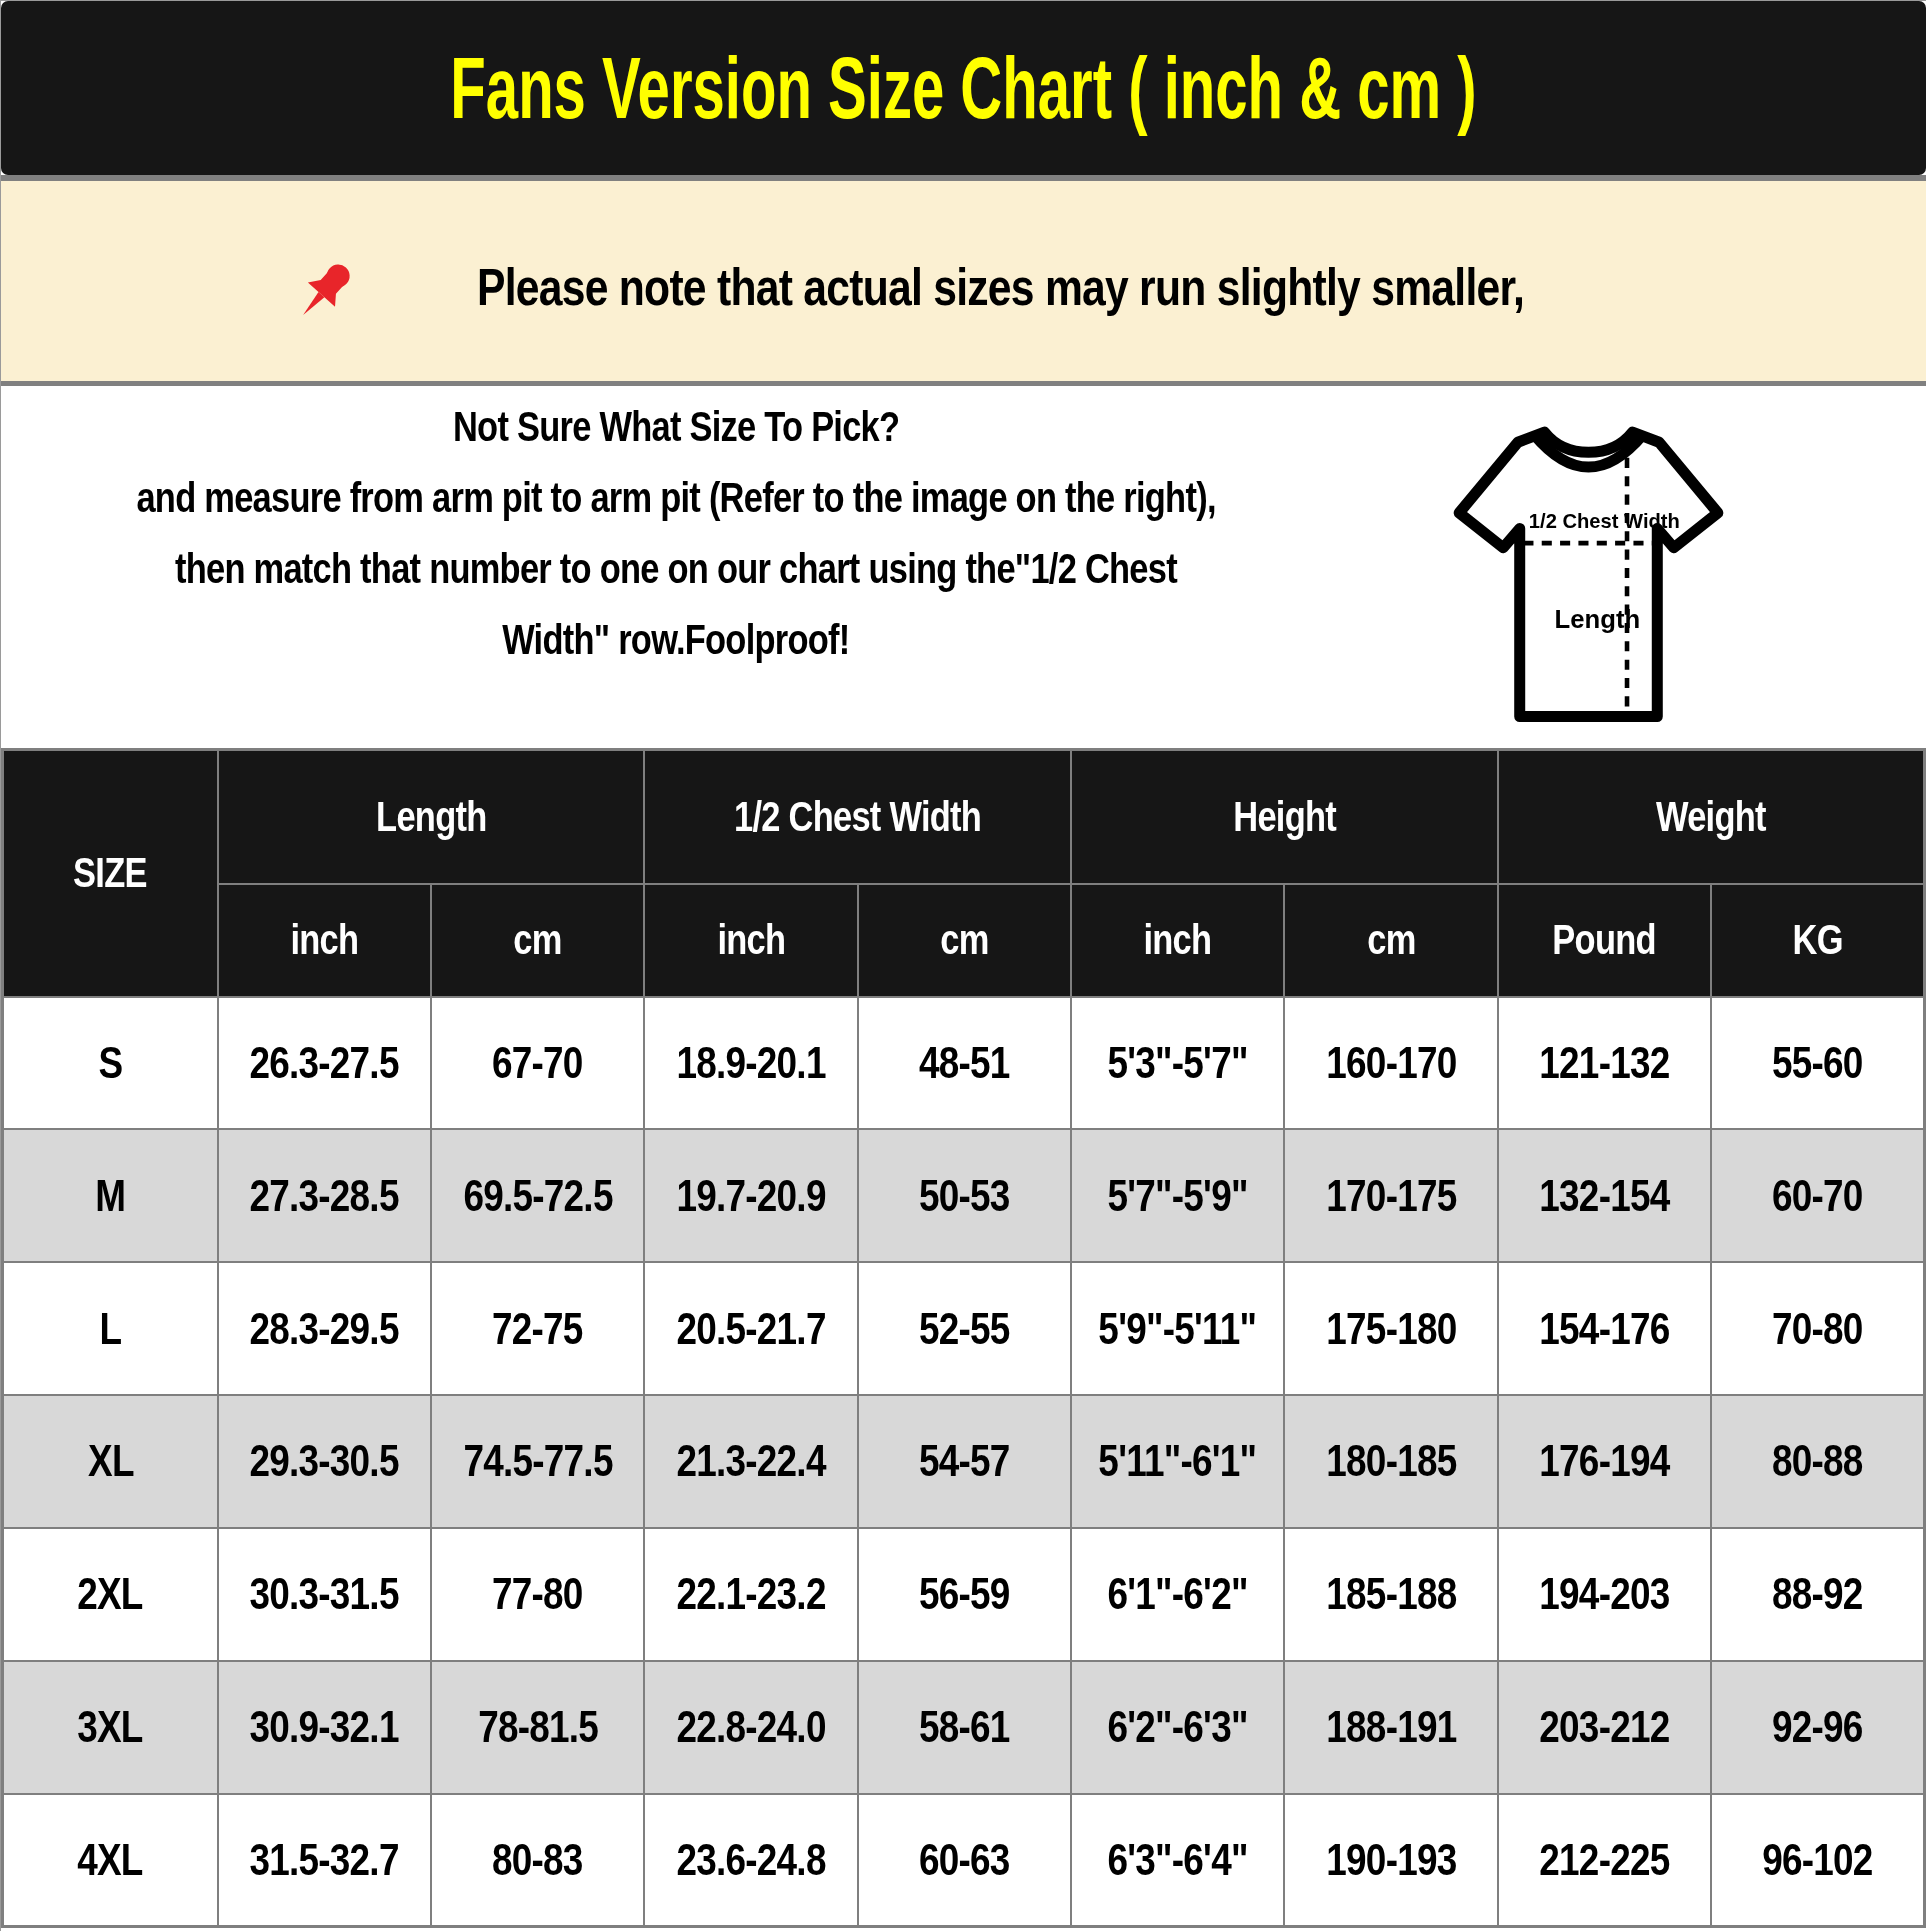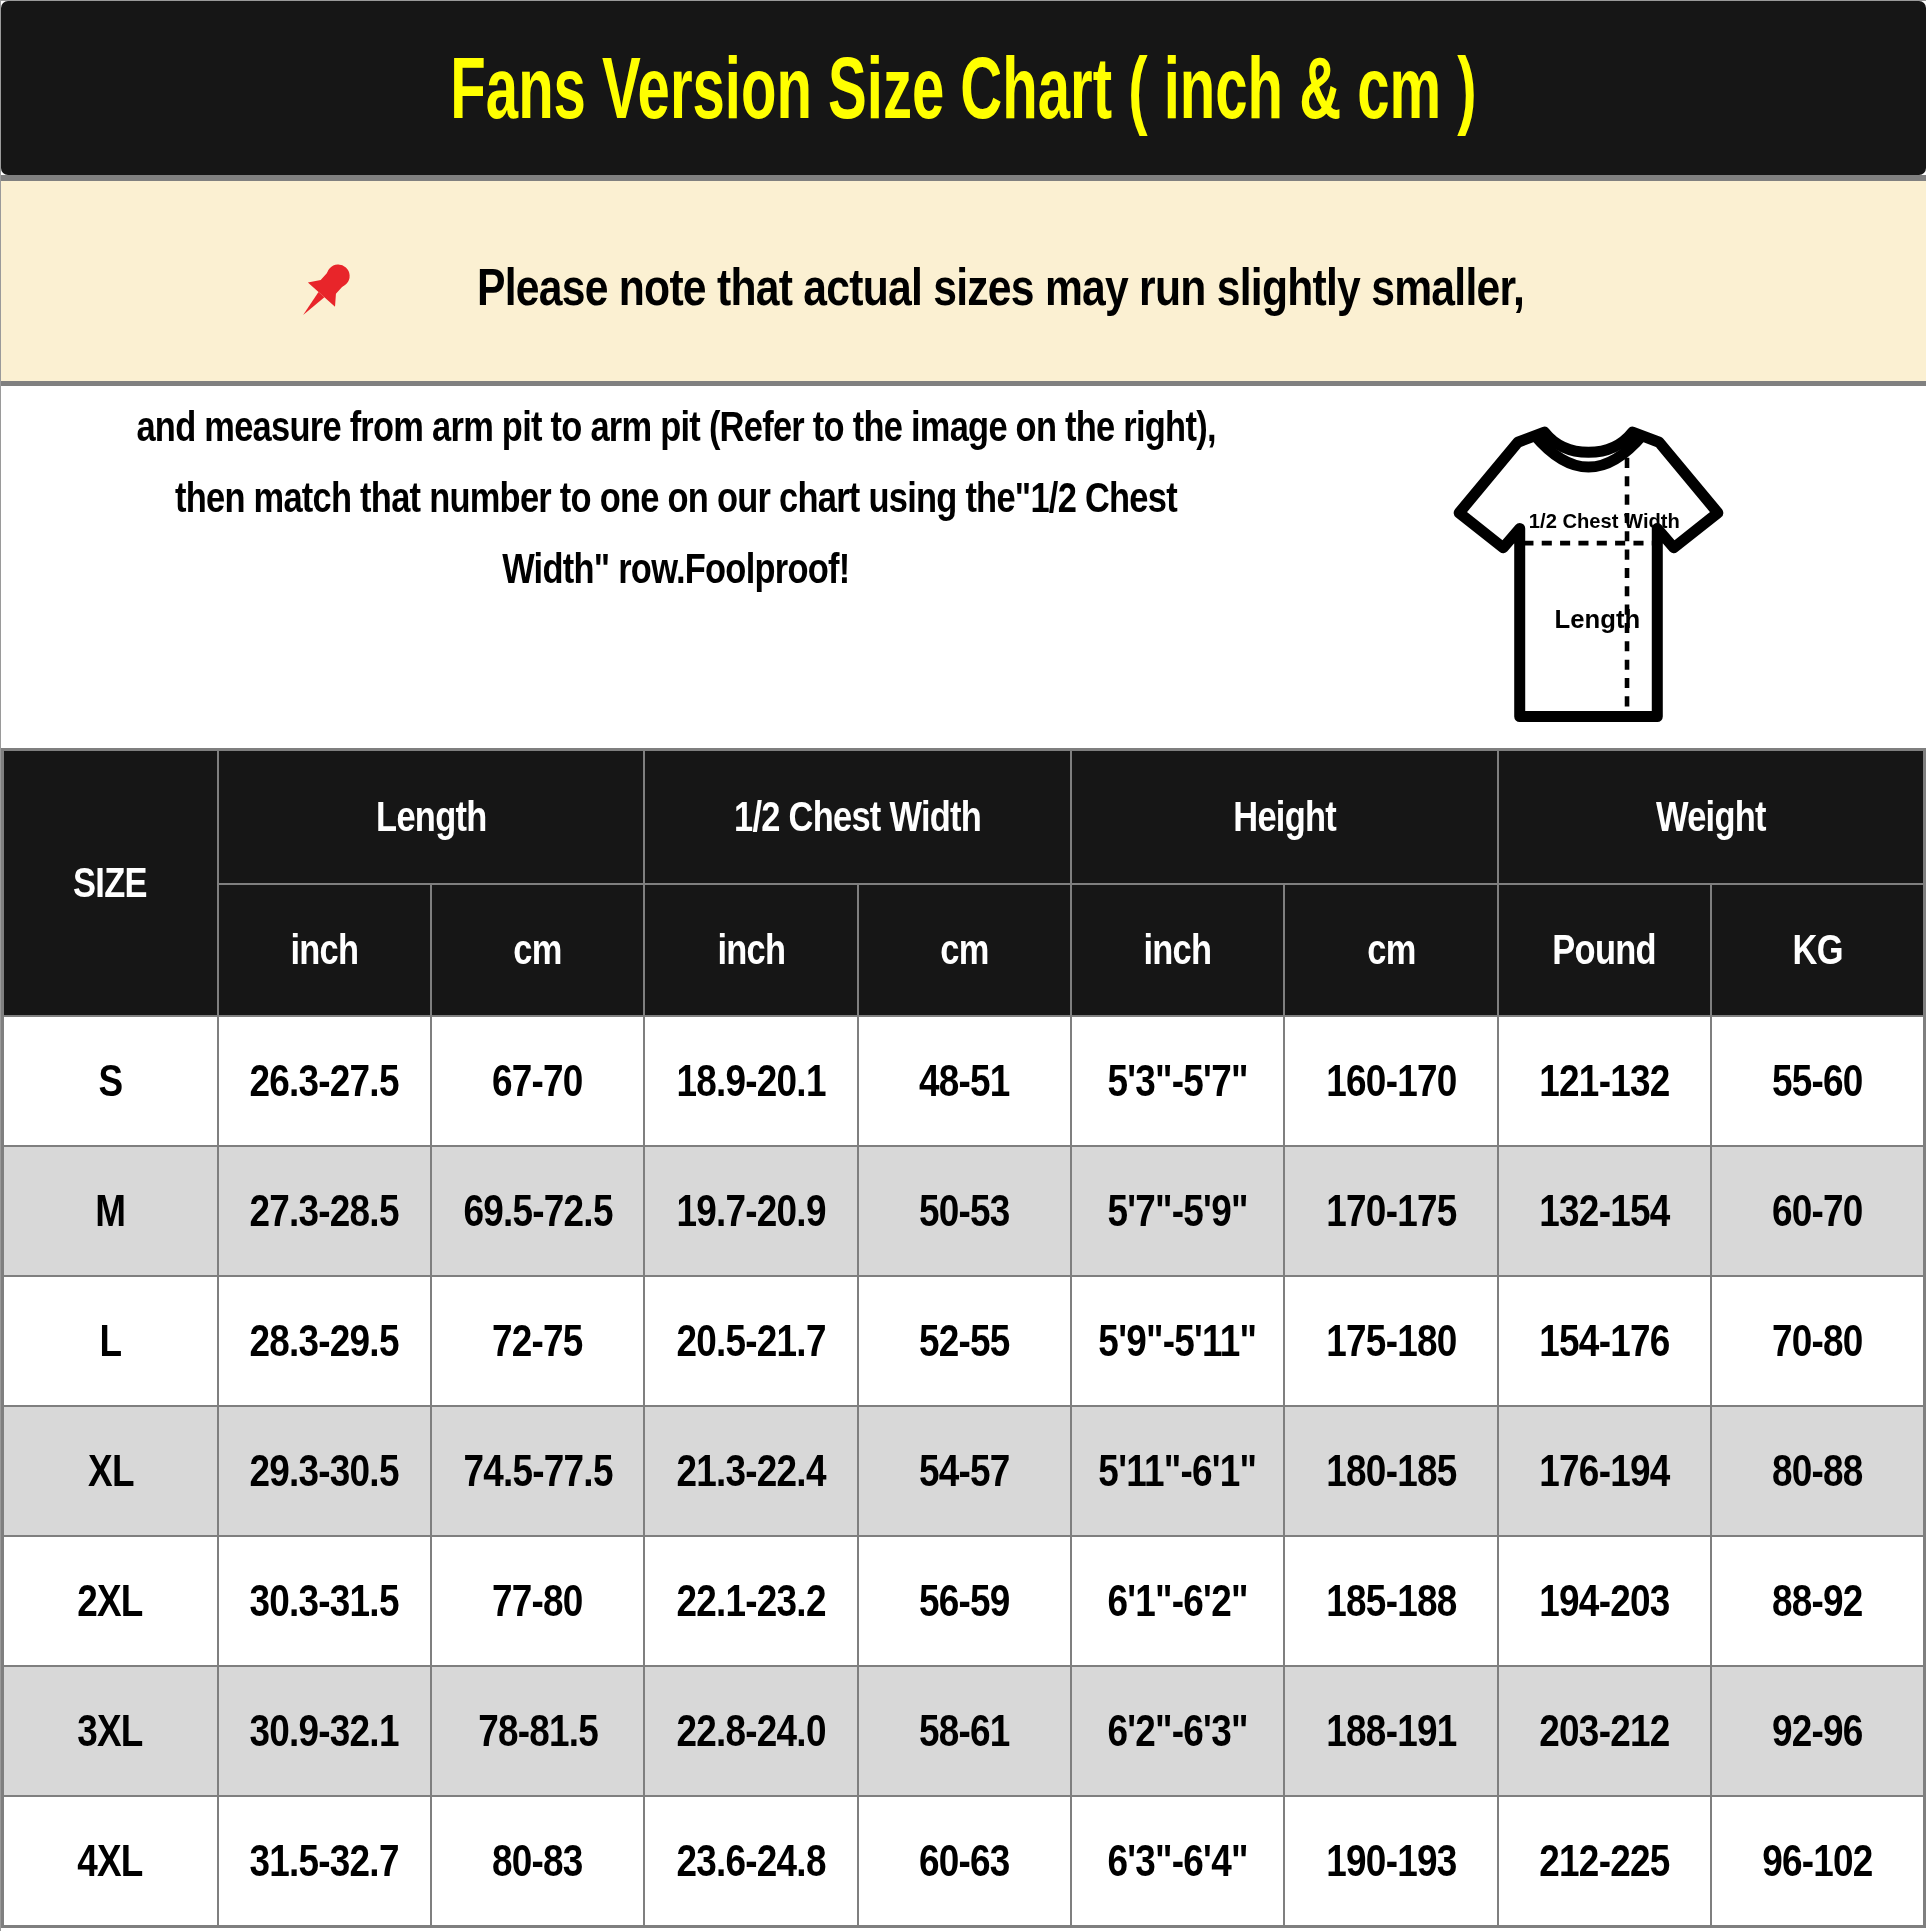--- a/index.html
+++ b/index.html
@@ -101,21 +101,21 @@
     vertical-align: middle;
     padding: 0;
     overflow: hidden;
   }
   .size-table thead th {
     background: #161616;
     color: #ffffff;
     font-size: 42px;
   }
   .size-table thead tr.group-row { height: 134px; }
-  .size-table thead tr.sub-row { height: 132px; margin-left: 45px; }
+  .size-table thead tr.sub-row { height: 113px; margin-left: 45px; }
   .size-table tbody td {
     background: #ffffff;
     color: #000000;
     font-size: 45px;
   }
   .size-table tbody tr { height: 129px; }
   .size-table tbody tr.alt td { background: #d8d8d8; }
 </style>
 </head>
 <body>
@@ -138,20 +138,23 @@
         </g>
       </svg>
       <span class="cond">Please note that actual sizes may run slightly smaller,</span>
     </div>
   </section>
 
   <div class="divider"></div>
 
   <section class="guide">
     <div class="guide-text">
+      <div class="gline">
+          <span class="cond">Not Sure What Size To Pick?</span>
+        </div>
       <div class="gline">
           <span class="cond">and measure from arm pit to arm pit (Refer to the image on the right),</span>
         </div>
       <div class="gline">
           <span class="cond">then match that number to one on our chart using the"1/2 Chest</span>
         </div>
       <div class="gline">
           <span class="cond">Width" row.Foolproof!</span>
         </div>
     </div>

